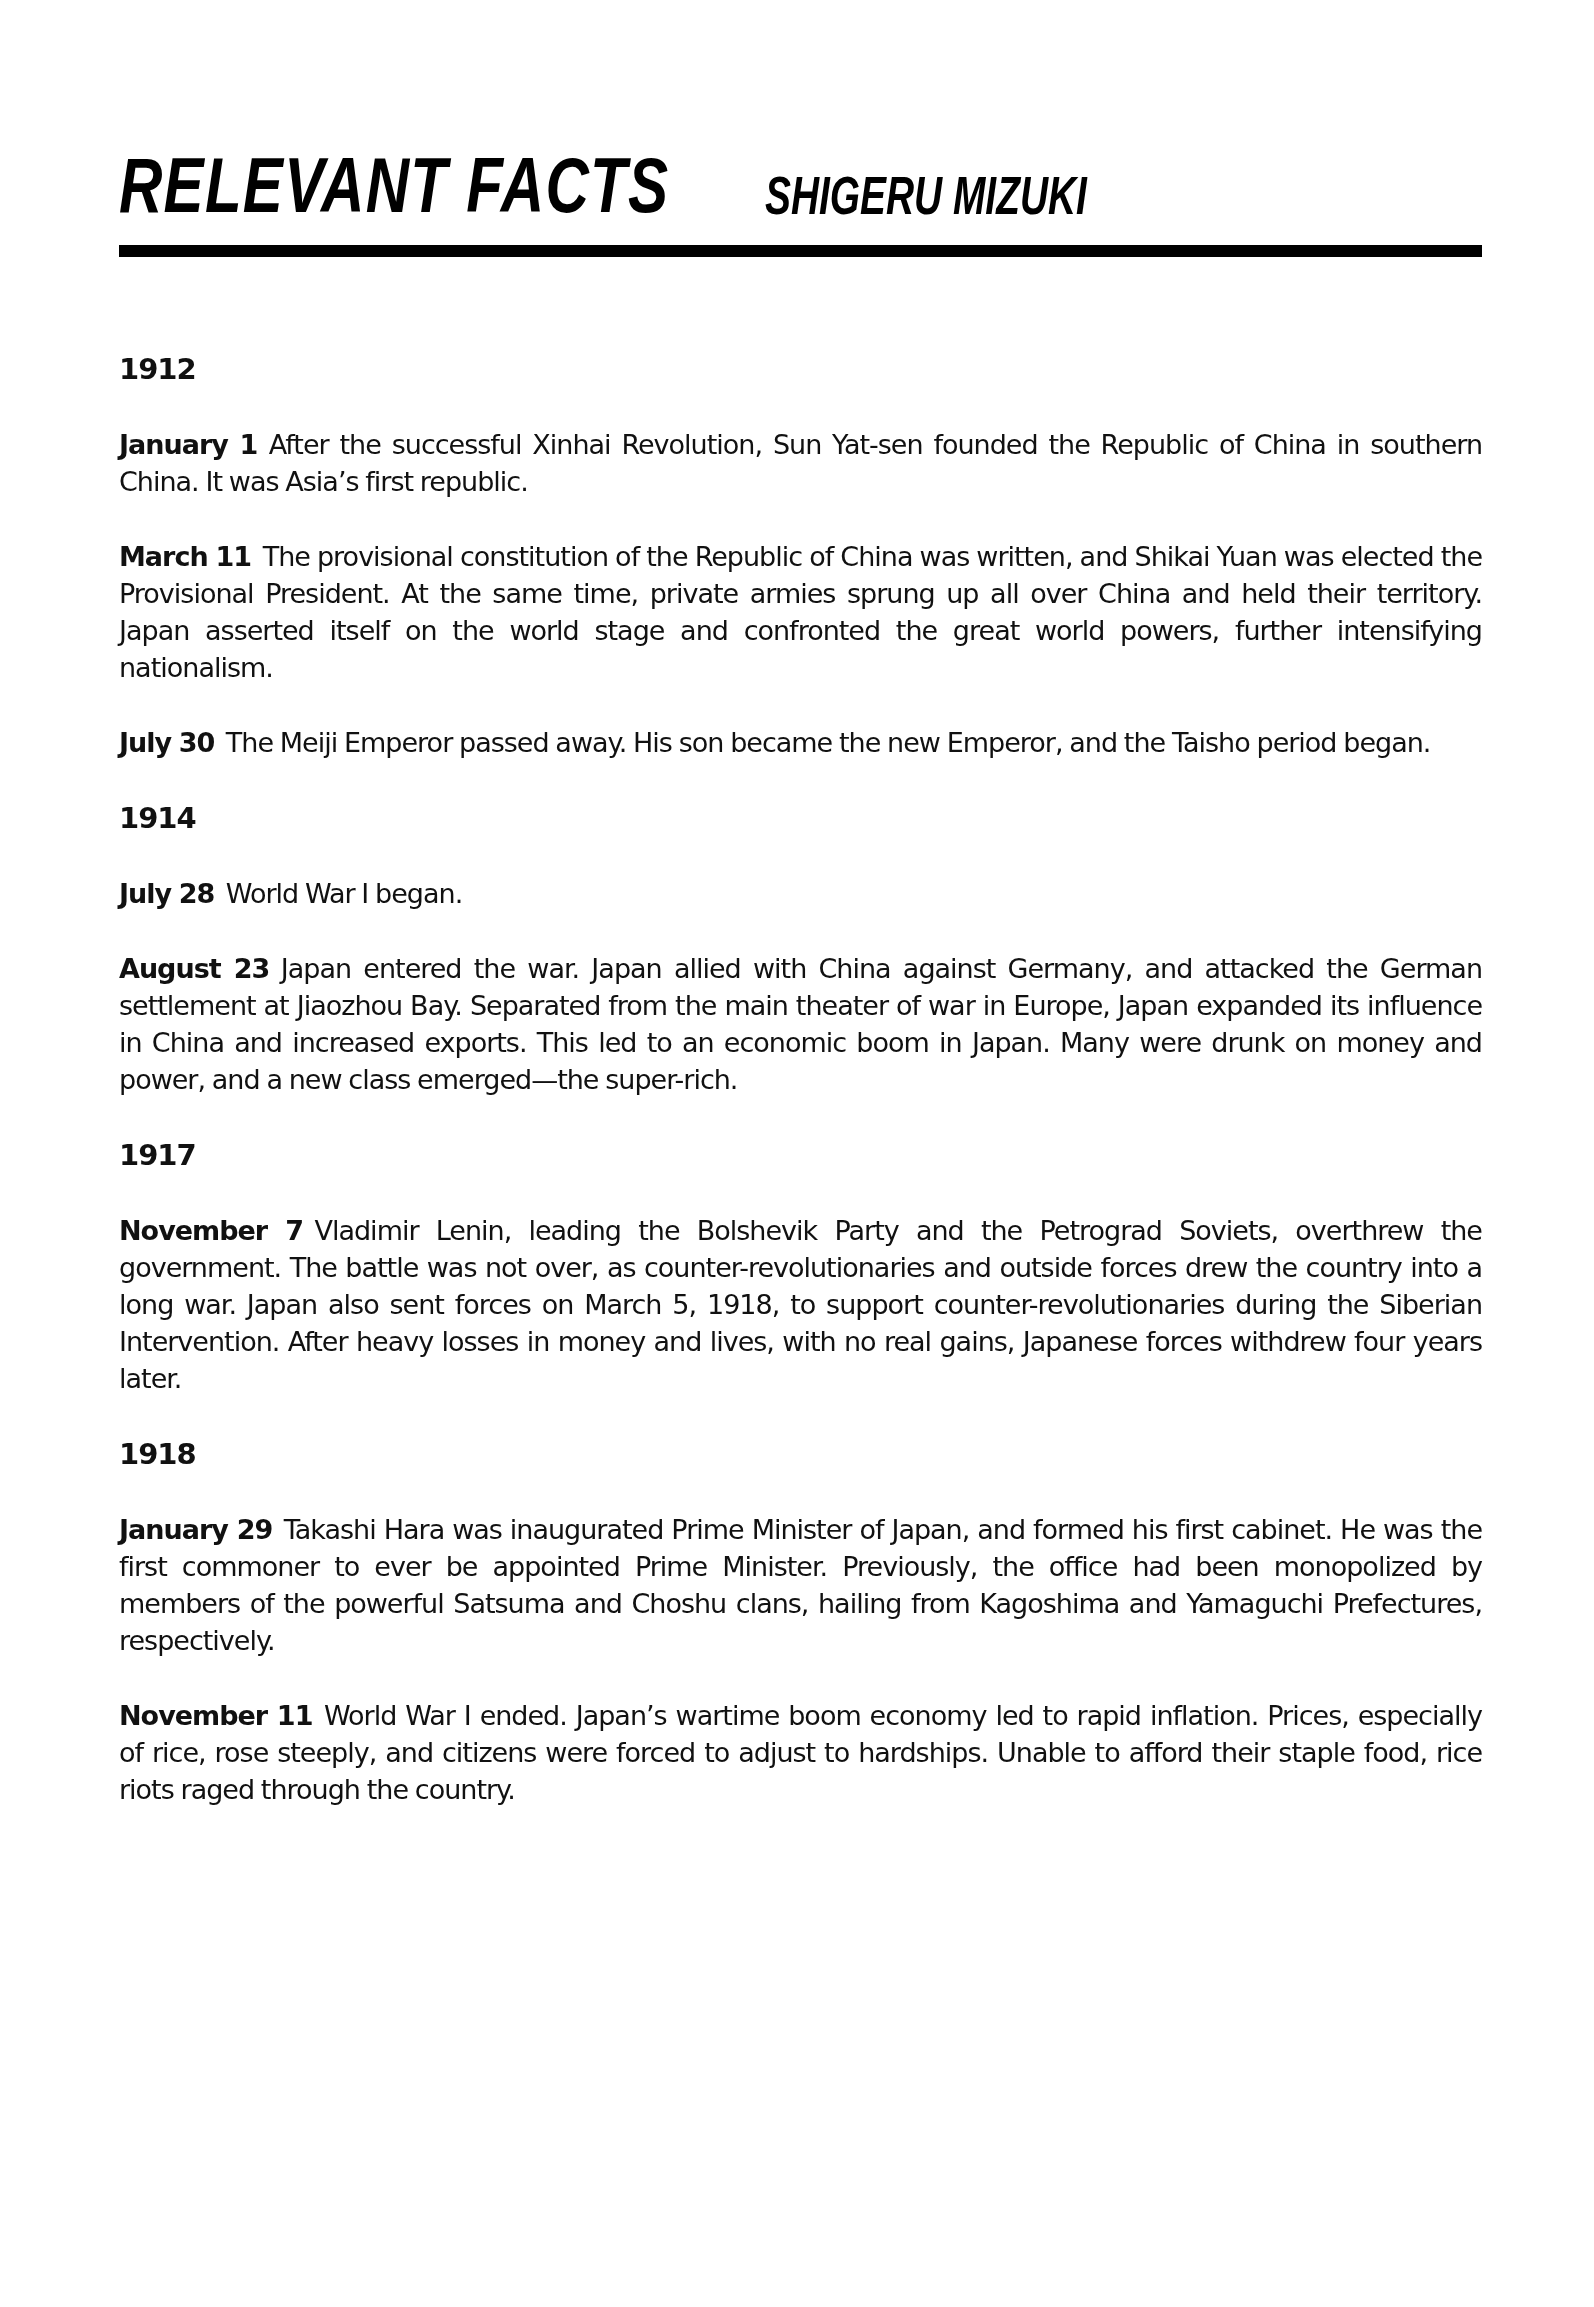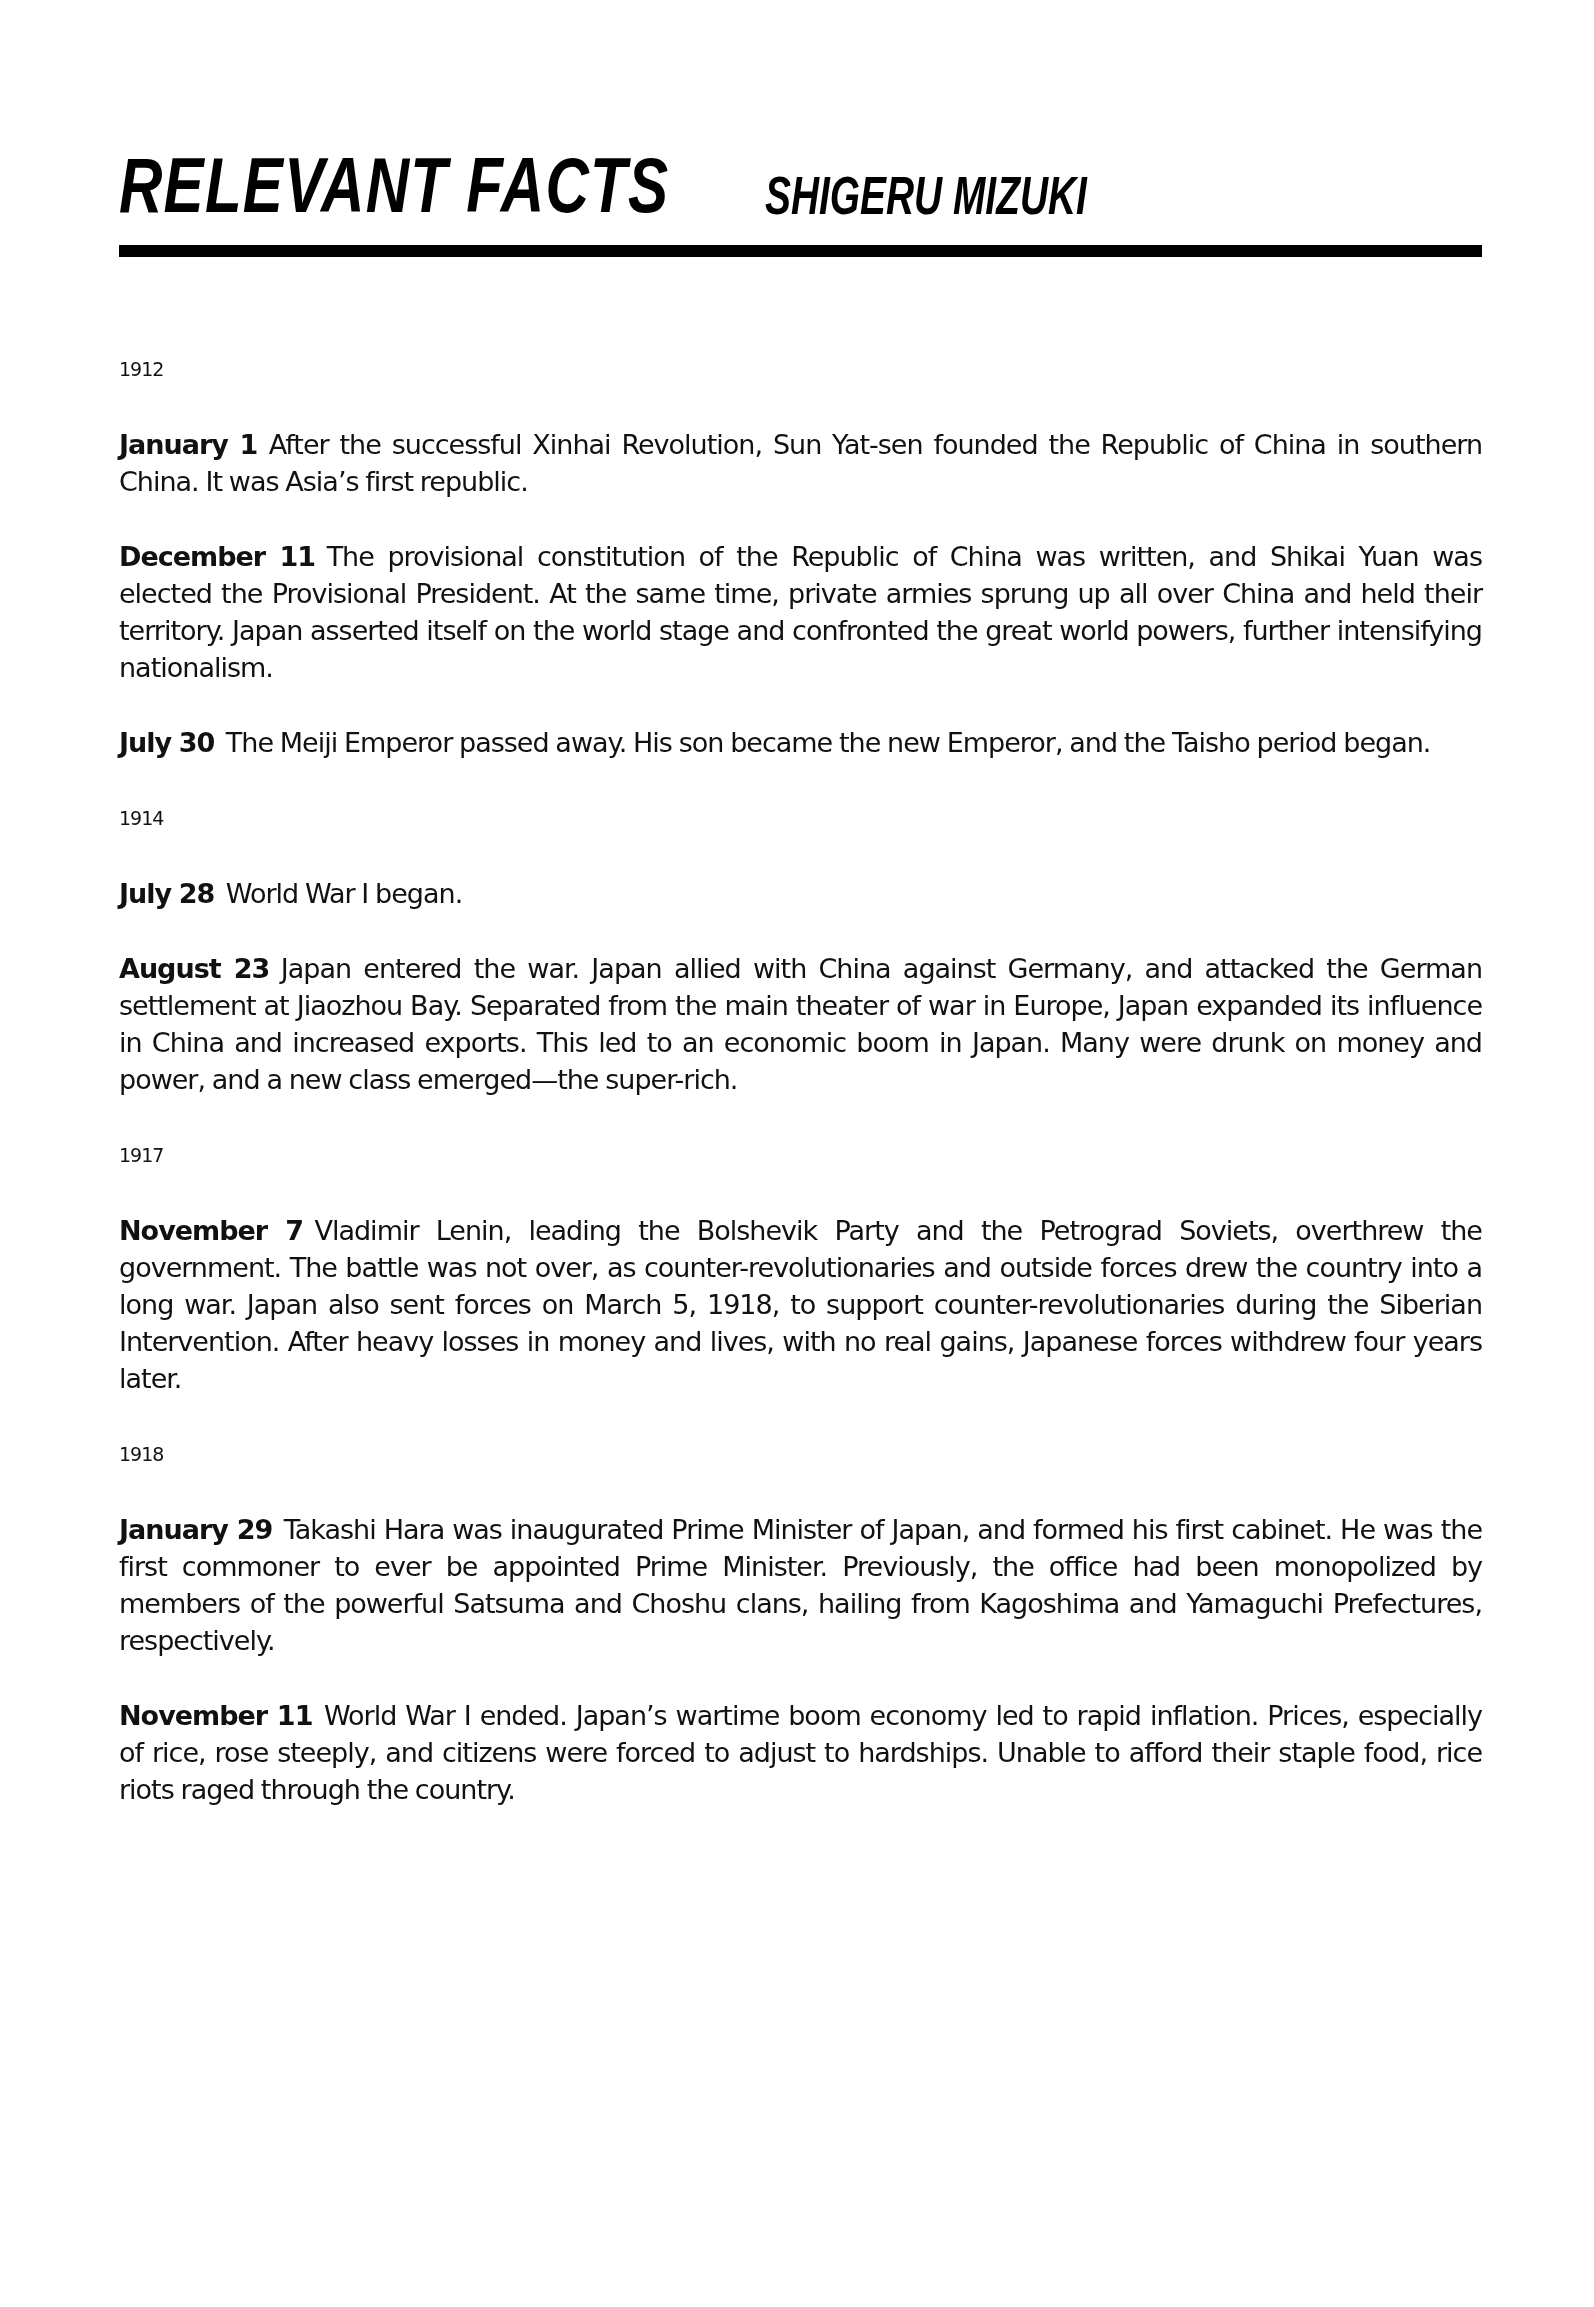--- a/index.html
+++ b/index.html
@@ -63,22 +63,22 @@
     left: 0;
     top: 350px;
     width: 1363px;
     font-family: "DejaVu Sans", sans-serif;
     font-size: 27px;
     line-height: 37px;
     letter-spacing: -1px;
     word-spacing: -0.8px;
   }
   .year {
-    font-weight: normal;
-    font-size: 19px;
+    font-weight: bold;
+    font-size: 29px;
     margin: 0 0 38px 0;
     height: 38px;
     line-height: 38px;
   }
   .entry {
     margin: 12px 0 38px 0;
     text-align: justify;
     text-align-last: left;
   }
   .entry-date {
@@ -97,21 +97,21 @@
   </div>
   <div class="rule"></div>
 
   <div class="content">
 
     <div class="year">1912</div>
     <p class="entry">
       <span class="entry-date">January 1</span><span class="entry-text">After the successful Xinhai Revolution, Sun Yat-sen founded the Republic of China in southern China. It was Asia’s first republic.</span>
     </p>
     <p class="entry">
-      <span class="entry-date">December 11</span><span class="entry-text">The provisional constitution of the Republic of China was written, and Shikai Yuan was elected the Provisional President. At the same time, private armies sprung up all over China and held their territory. Japan asserted itself on the world stage and confronted the great world powers, further intensifying nationalism.</span>
+      <span class="entry-date">March 11</span><span class="entry-text">The provisional constitution of the Republic of China was written, and Shikai Yuan was elected the Provisional President. At the same time, private armies sprung up all over China and held their territory. Japan asserted itself on the world stage and confronted the great world powers, further intensifying nationalism.</span>
     </p>
     <p class="entry">
       <span class="entry-date">July 30</span><span class="entry-text">The Meiji Emperor passed away. His son became the new Emperor, and the Taisho period began.</span>
     </p>
 
     <div class="year">1914</div>
     <p class="entry">
       <span class="entry-date">July 28</span><span class="entry-text">World War I began.</span>
     </p>
     <p class="entry">

